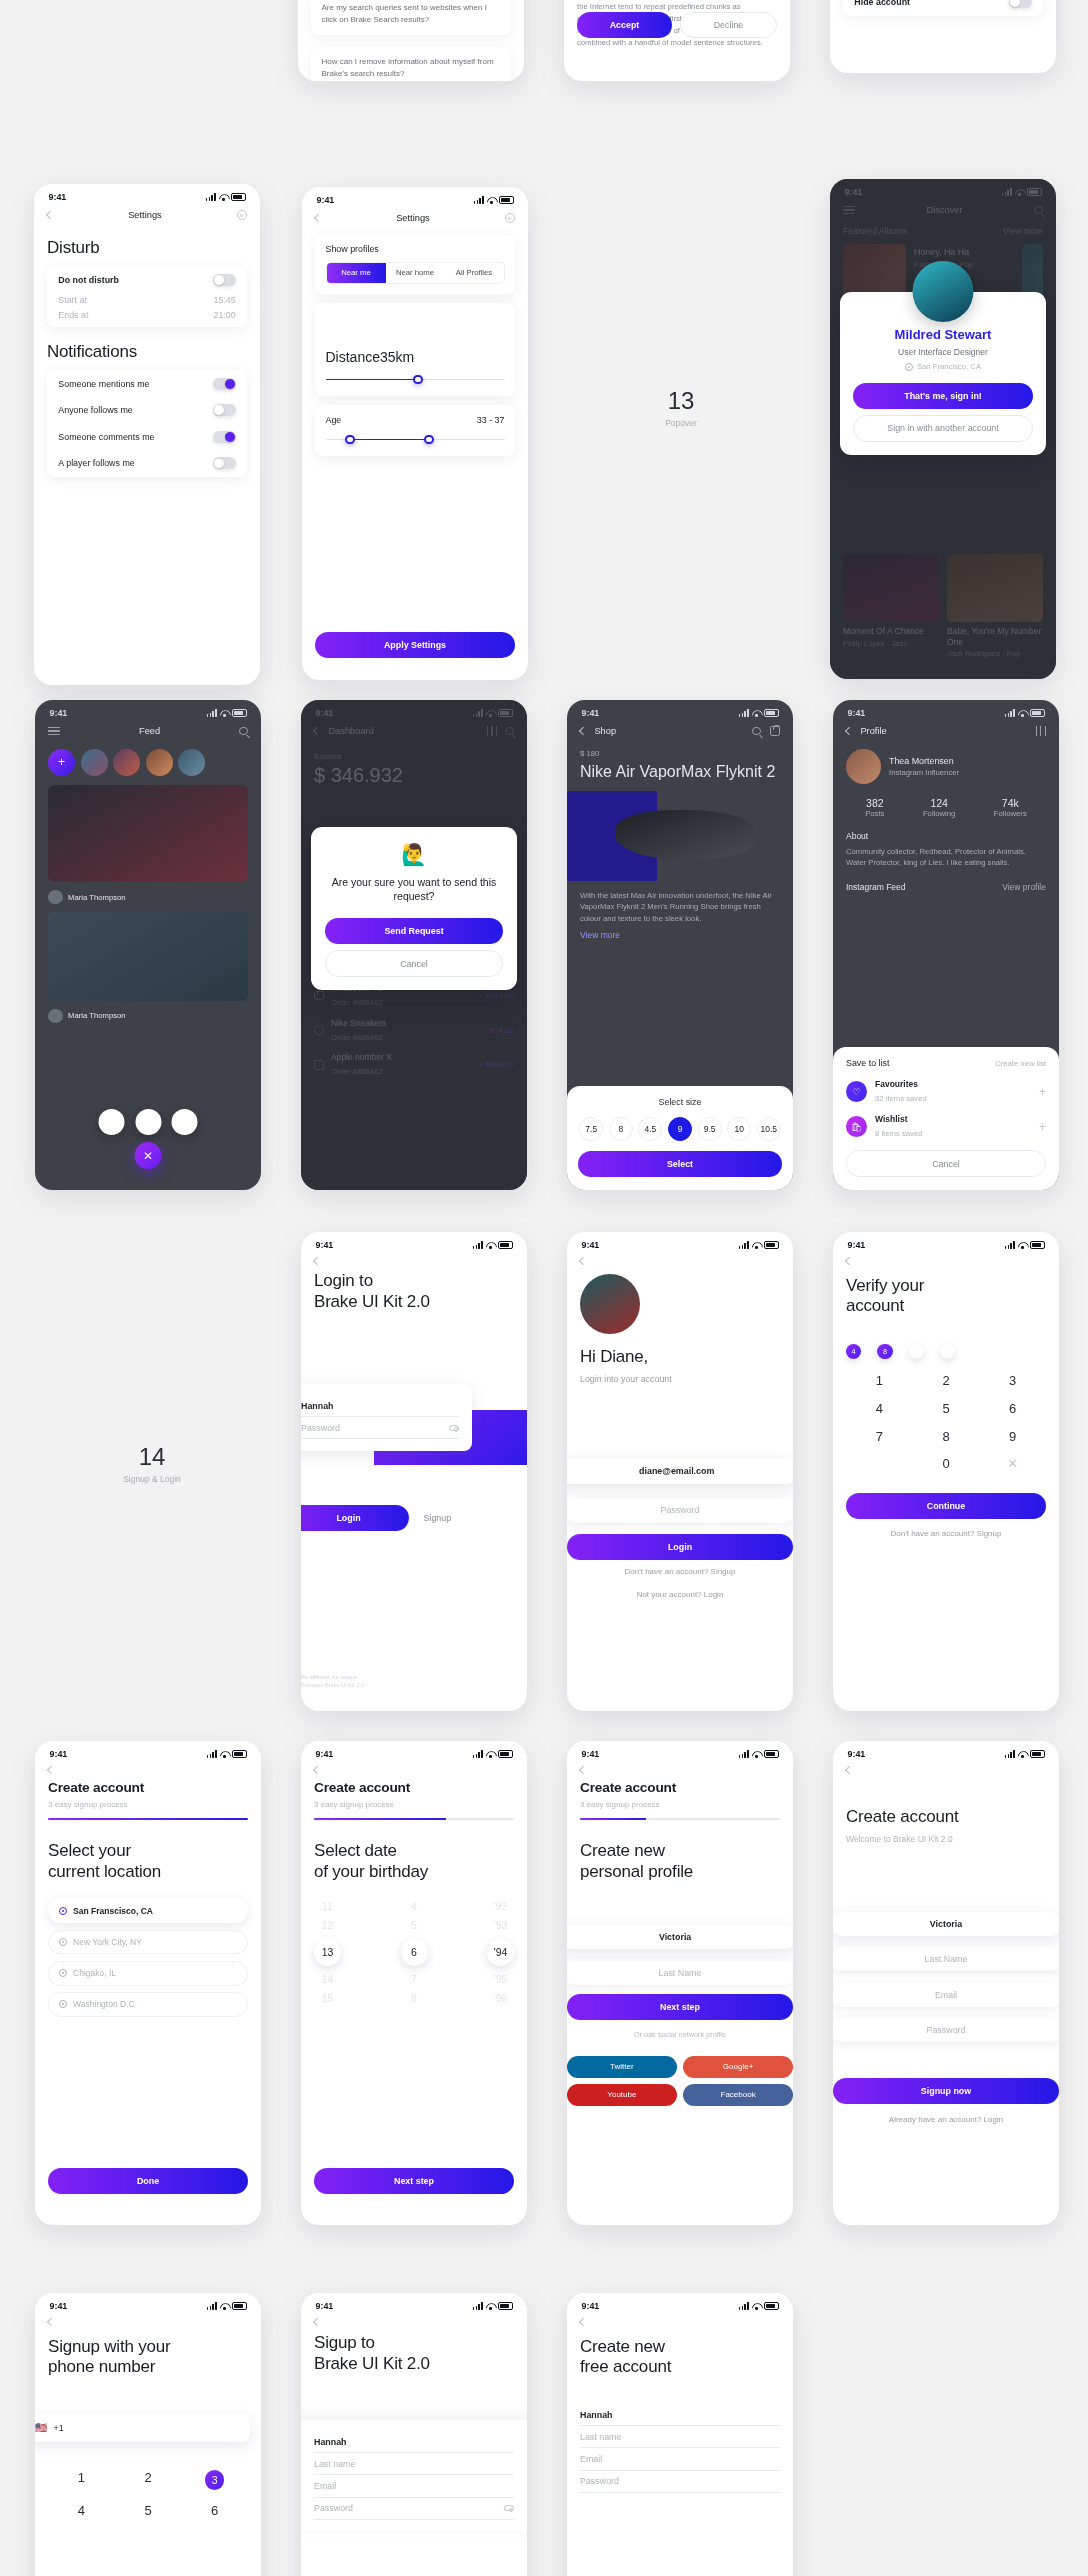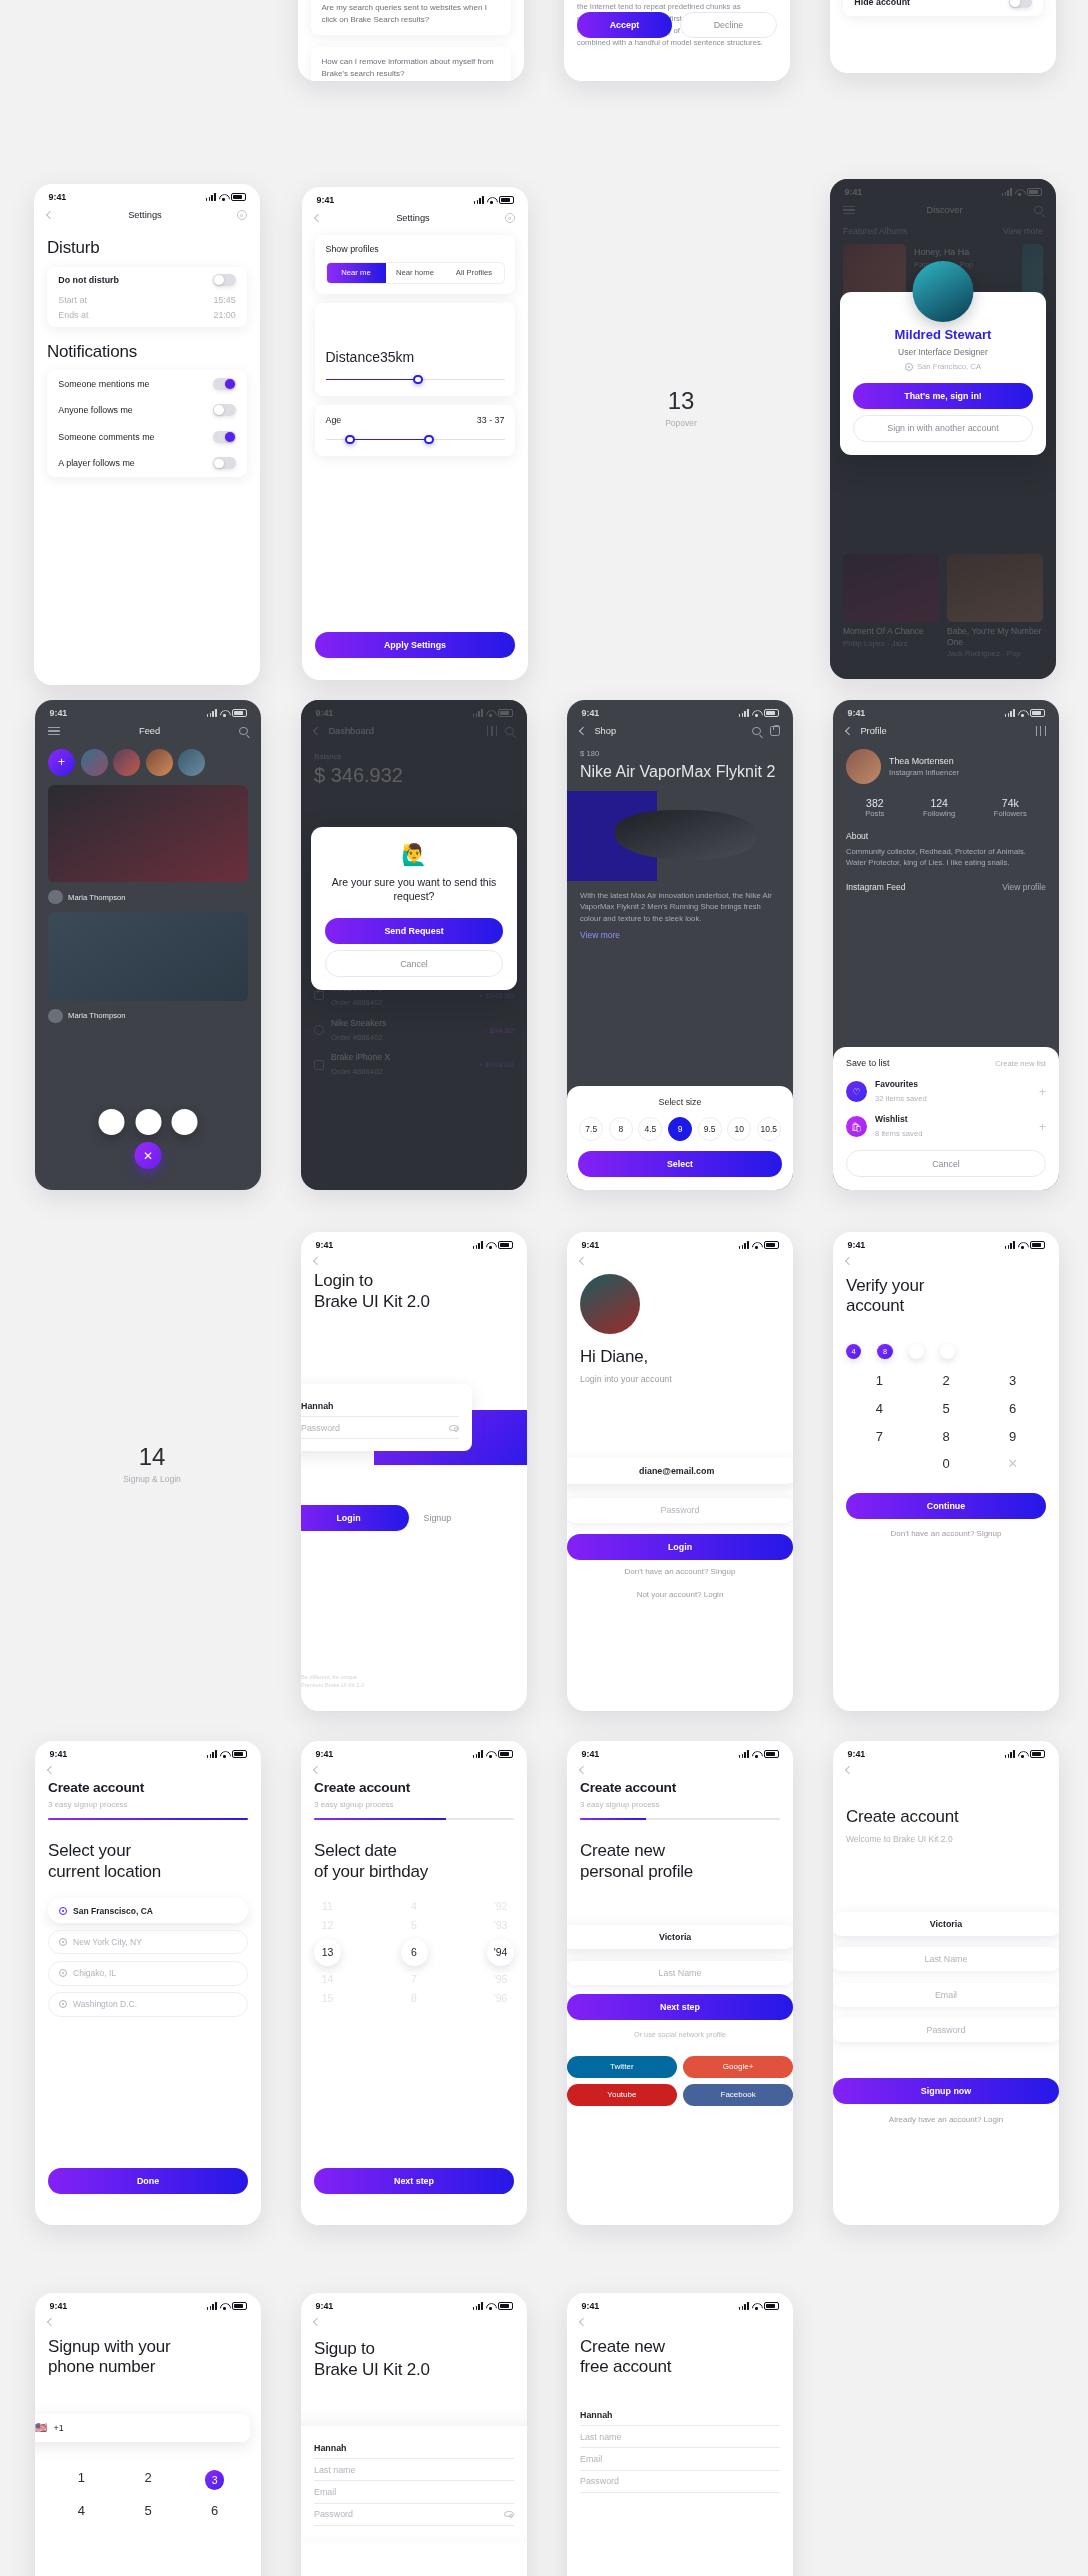--- a/index.html
+++ b/index.html
@@ -494,21 +494,21 @@
         <span style="width:9.7px;height:9.7px;border:1.2px solid #8b9098;border-radius:50%;"></span>
         <span style="flex:1;">
           <span style="display:block;font-size:8.5px;" class="dark-head">Nike Sneakers</span>
           <span class="sm dark-txt">Order #886402</span>
         </span>
         <span style="font-size:8px;color:#9b5bd8;">- $94.82</span>
       </div>
       <div style="display:flex;align-items:center;gap:7.3px;margin-top:9.7px;">
         <span style="width:9.7px;height:9.7px;border:1.2px solid #8b9098;border-radius:1.6px;"></span>
         <span style="flex:1;">
-          <span style="display:block;font-size:8.5px;" class="dark-head">Brake iPhone X</span>
+          <span style="display:block;font-size:8.5px;" class="dark-head">Apple number X</span>
           <span class="sm dark-txt">Order #886402</span>
         </span>
         <span style="font-size:8px;color:#6d6ef2;">+ $998.00</span>
       </div>
     </div>
     <div class="overlay-dim"></div>
     <div class="modal" style="top:127px;padding:16px 14.5px 13px 14.5px;">
       <div class="center" style="font-size:21px;">🙋‍♂️</div>
       <div class="center" style="font-size:10.5px;color:#22242c;margin-top:8px;line-height:1.35;">Are your sure you want to send this request?</div>
       <div class="btn-grad" style="margin-top:14.5px;">Send Request</div>
@@ -1010,21 +1010,21 @@
             <i></i>
           </span>
       </span>
     </div>
     <div class="navbar">
       <span class="chev-l"></span>
       <span class="title"></span>
         <span style="width:10.5px;"></span>
     </div>
     <div class="screen" style="position:relative;height:271px;">
-      <div class="h1" style="margin-top:7px;">Sigup to</div>
+      <div class="h1" style="margin-top:1px;">Sigup to</div>
       <div class="h1">Brake UI Kit 2.0</div>
       <div style="position:absolute;left:-13px;right:-13px;top:87px;background:#fff;box-shadow:0 -4px 14.5px rgba(70,70,110,.08);padding:11.3px 26px;">
         <div class="field-line">
           <span style="font-weight:bold;color:#22242c;">Hannah</span>
         </div>
         <div class="field-line muted">
             <span>Last name</span>
           </div>
         <div class="field-line muted">
             <span>Email</span>

